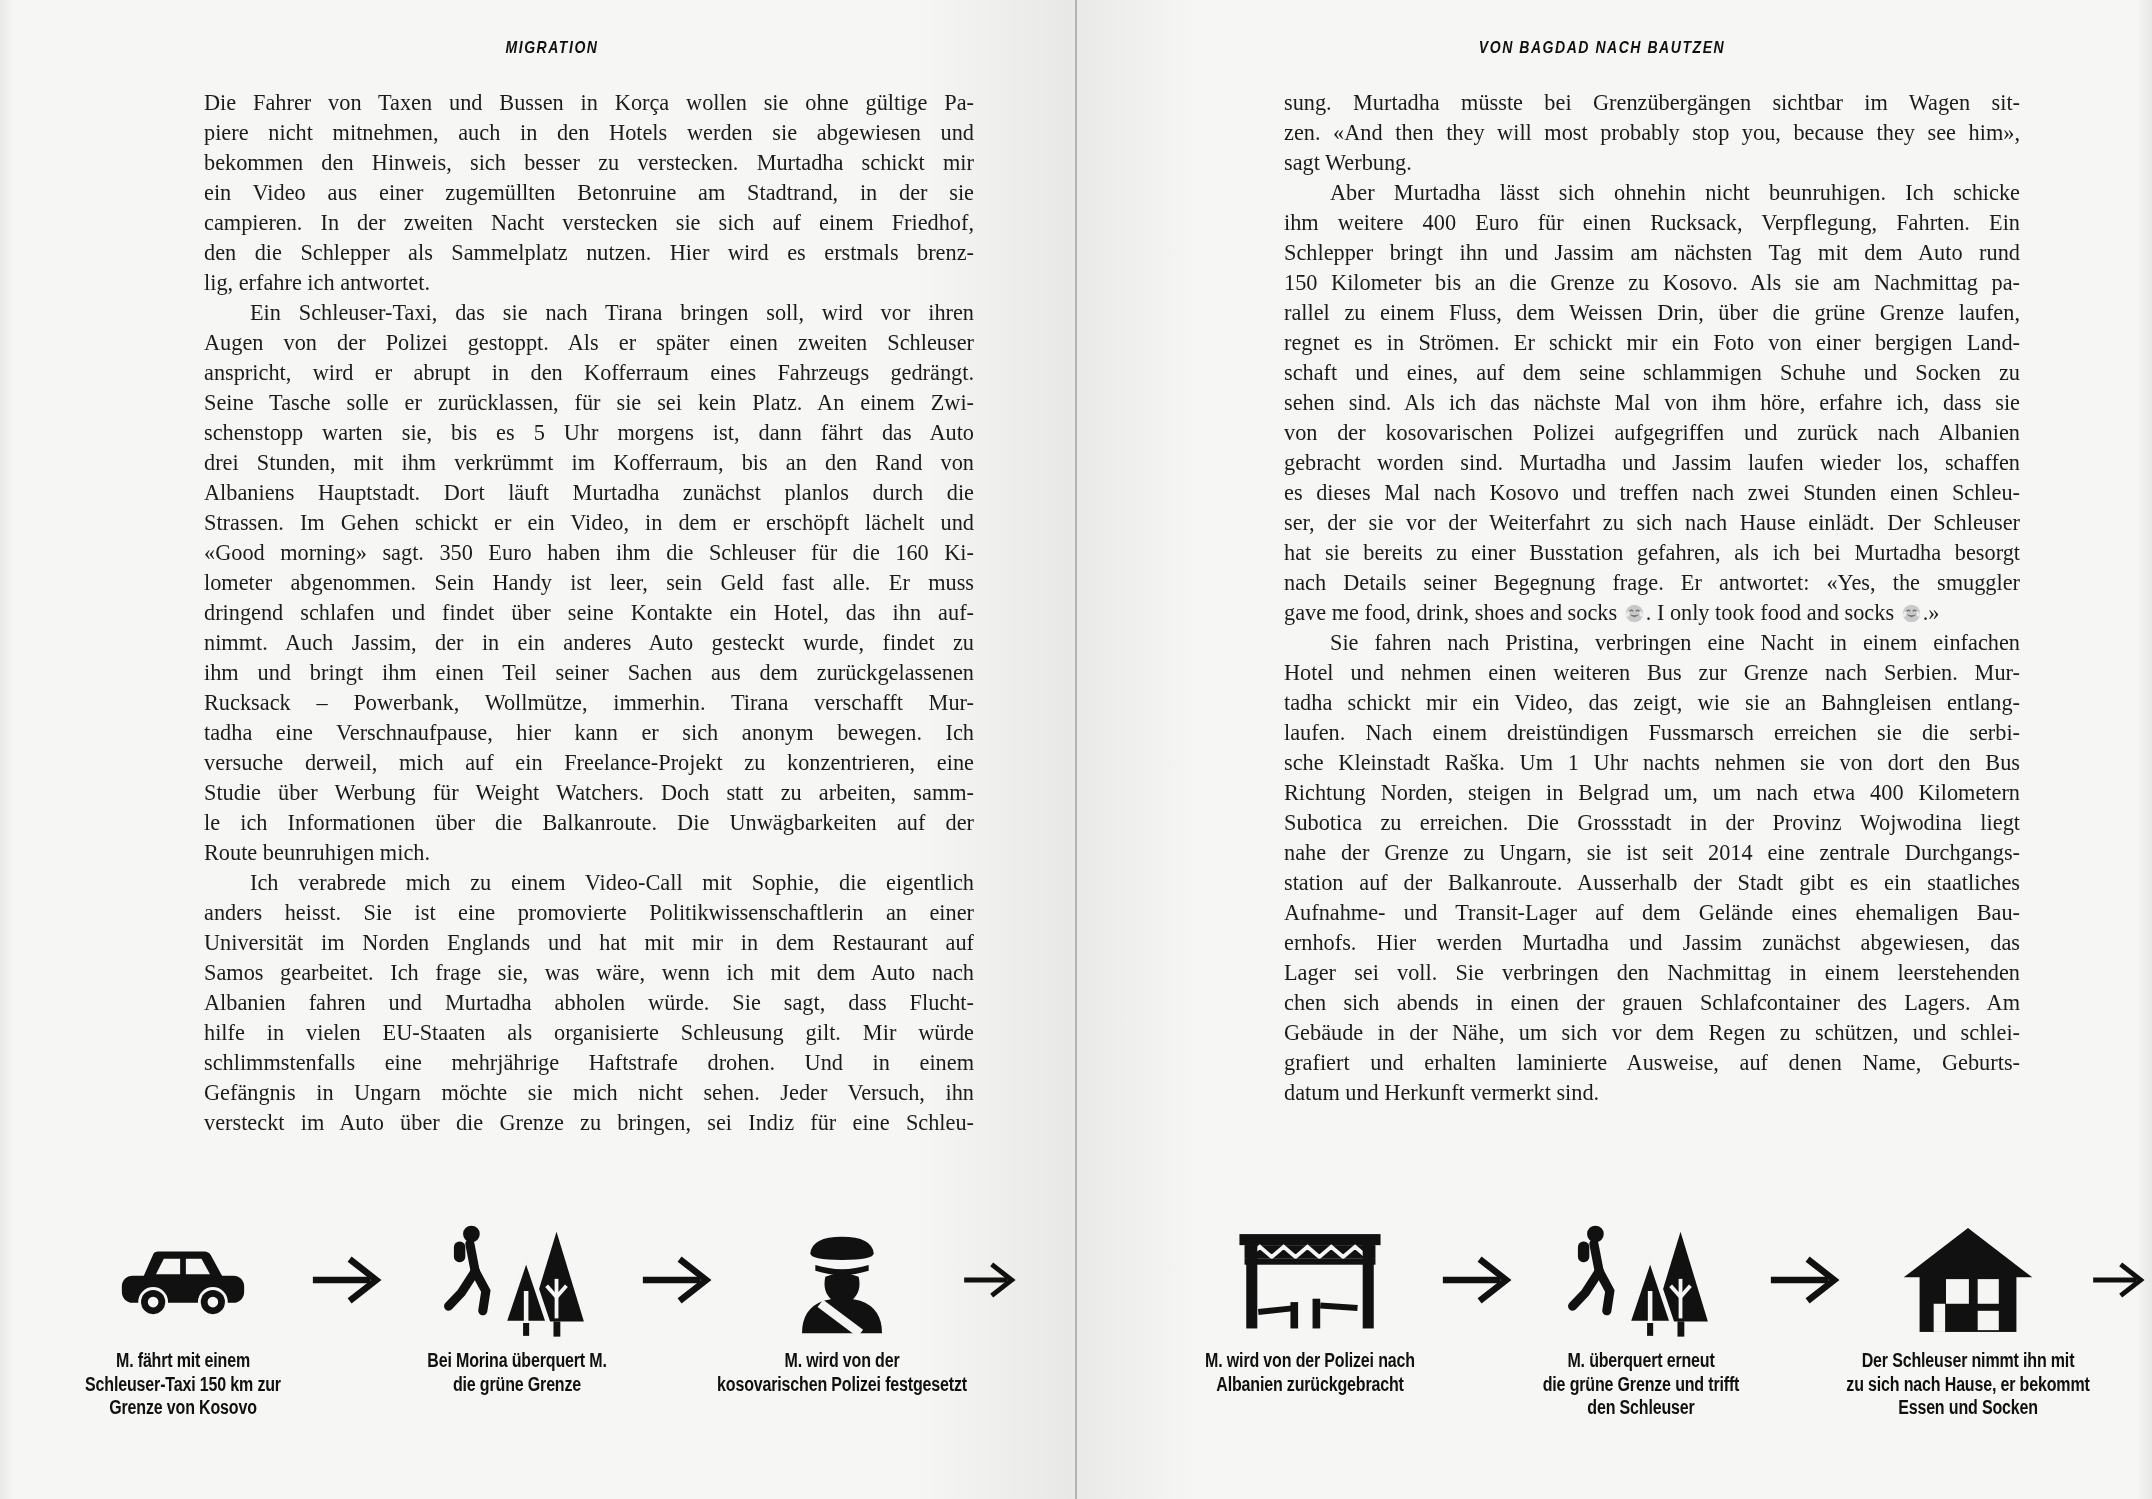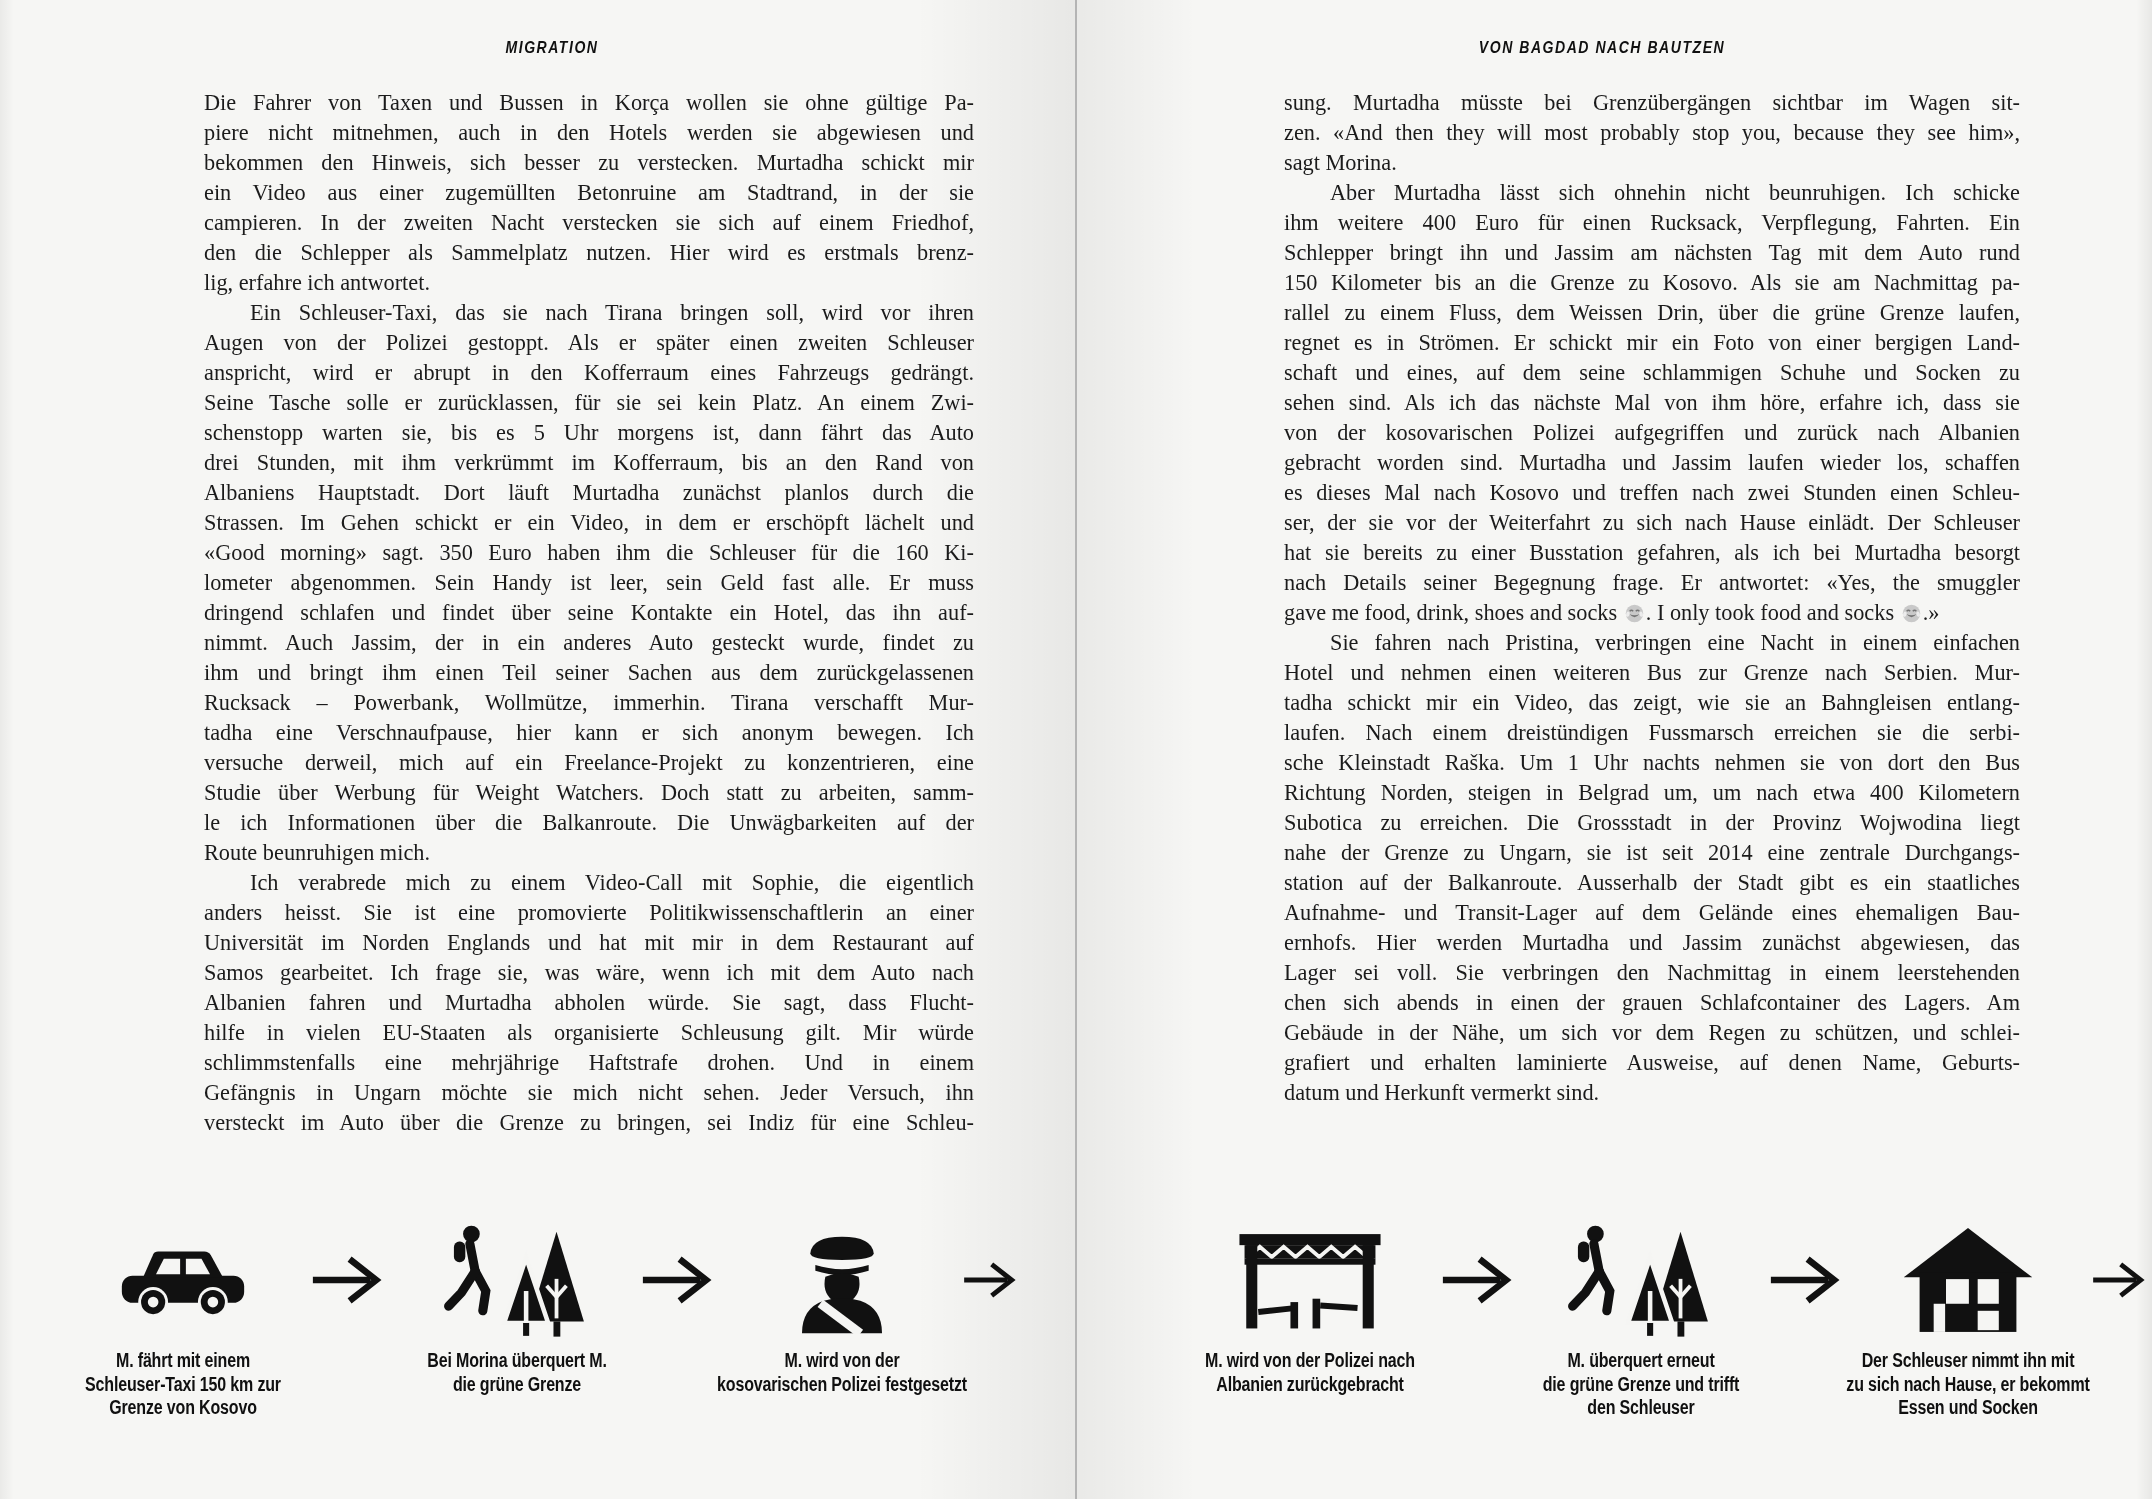--- a/index.html
+++ b/index.html
@@ -105,21 +105,21 @@
         <div class="bl">hilfe in vielen EU-Staaten als organisierte Schleusung gilt. Mir würde</div>
         <div class="bl">schlimmstenfalls eine mehrjährige Haftstrafe drohen. Und in einem</div>
         <div class="bl">Gefängnis in Ungarn möchte sie mich nicht sehen. Jeder Versuch, ihn</div>
         <div class="bl">versteckt im Auto über die Grenze zu bringen, sei Indiz für eine Schleu-</div>
       </div>
     </div>
   <div class="body" id="right-body">
       <div>
         <div class="bl">sung. Murtadha müsste bei Grenzübergängen sichtbar im Wagen sit-</div>
         <div class="bl">zen. «And then they will most probably stop you, because they see him»,</div>
-        <div class="bl end">sagt Morina.</div>
+        <div class="bl end">sagt Werbung.</div>
       </div>
       <div>
         <div class="bl ind">Aber Murtadha lässt sich ohnehin nicht beunruhigen. Ich schicke</div>
         <div class="bl">ihm weitere 400 Euro für einen Rucksack, Verpflegung, Fahrten. Ein</div>
         <div class="bl">Schlepper bringt ihn und Jassim am nächsten Tag mit dem Auto rund</div>
         <div class="bl">150 Kilometer bis an die Grenze zu Kosovo. Als sie am Nachmittag pa-</div>
         <div class="bl">rallel zu einem Fluss, dem Weissen Drin, über die grüne Grenze laufen,</div>
         <div class="bl">regnet es in Strömen. Er schickt mir ein Foto von einer bergigen Land-</div>
         <div class="bl">schaft und eines, auf dem seine schlammigen Schuhe und Socken zu</div>
         <div class="bl">sehen sind. Als ich das nächste Mal von ihm höre, erfahre ich, dass sie</div>

